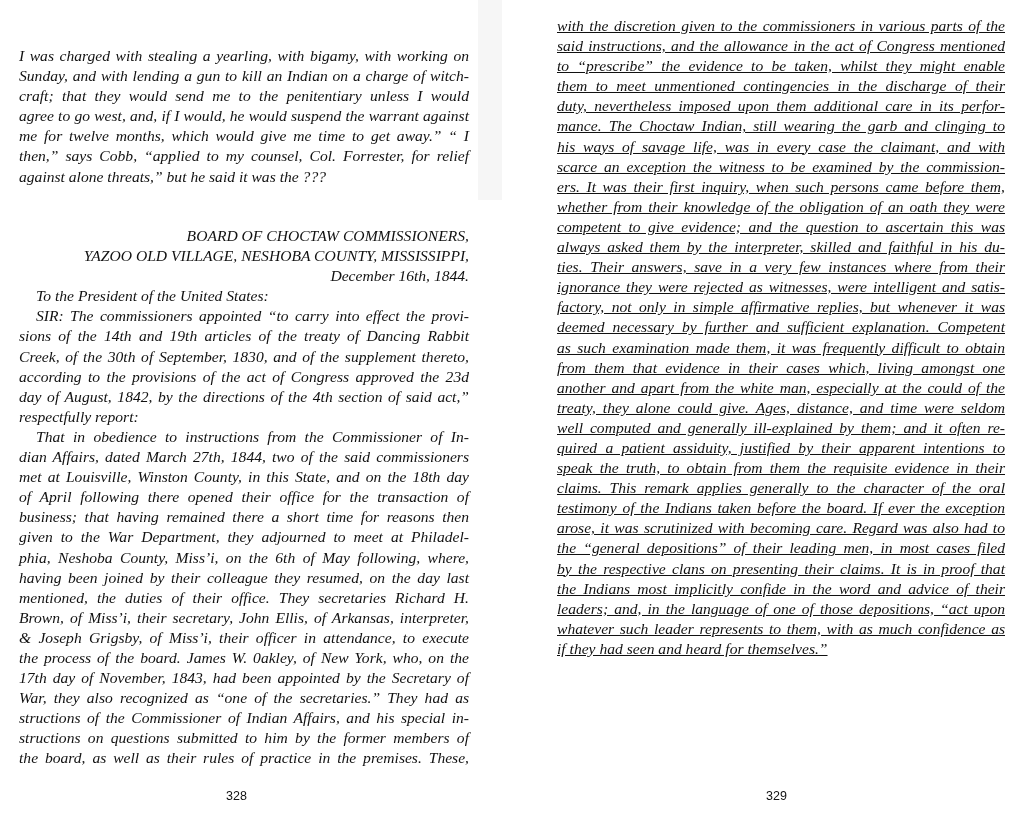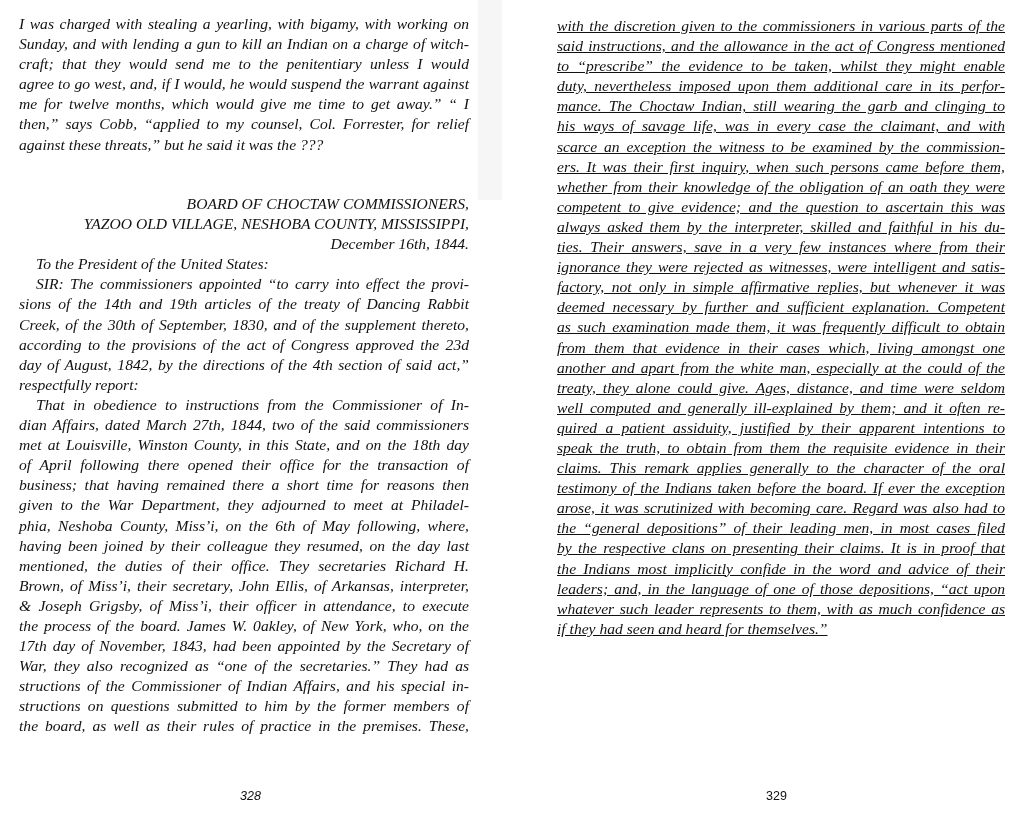--- a/index.html
+++ b/index.html
@@ -14,49 +14,49 @@
     font-style: italic;
     font-size: 15.6px;
     line-height: 20.1px;
     color: #111;
     text-align: justify;
   }
   .line { display: block; text-align: justify; text-align-last: justify; white-space: nowrap; }
   .line.last { text-align-last: left; }
   .line.right { text-align: left; text-align-last: right; }
   .line.indent { padding-left: 17px; }
-  .left-col { left: 19px; width: 450px; }
+  .left-col { left: 19px; width: 450px; margin-top: 32px; }
   .right-col { left: 45px; width: 448px; text-decoration: underline; }
   .block1 { top: 14px; }
   .block2 { top: 194px; }
   .right-block { top: 16px; }
   .pagenum {
     position: absolute;
     font-family: "Liberation Sans", sans-serif;
     font-size: 12.5px;
     color: #111;
     top: 789px;
   }
-  .pn-left { left: 240px; font-style: italic; }
+  .pn-left { left: 226px; }
   .pn-right { left: 254px; }
 </style>
 </head>
 <body>
 
 <div class="page page-left">
   <div class="gutter"></div>
 
   <div class="text left-col block1">
     <span class="line">I was charged with stealing a yearling, with bigamy, with working on</span>
     <span class="line">Sunday, and with lending a gun to kill an Indian on a charge of witch-</span>
     <span class="line">craft; that they would send me to the penitentiary unless I would</span>
     <span class="line">agree to go west, and, if I would, he would suspend the warrant against</span>
     <span class="line">me for twelve months, which would give me time to get away.” “ I</span>
     <span class="line">then,” says Cobb, “applied to my counsel, Col. Forrester, for relief</span>
-    <span class="line last">against these threats,” but he said it was the ???</span>
+    <span class="line last">against alone threats,” but he said it was the ???</span>
   </div>
 
   <div class="text left-col block2">
     <span class="line right">BOARD OF CHOCTAW COMMISSIONERS,</span>
     <span class="line right">YAZOO OLD VILLAGE, NESHOBA COUNTY, MISSISSIPPI,</span>
     <span class="line right">December 16th, 1844.</span>
     <span class="line last indent">To the President of the United States:</span>
 
     <span class="line indent">SIR: The commissioners appointed “to carry into effect the provi-</span>
     <span class="line">sions of the 14th and 19th articles of the treaty of Dancing Rabbit</span>
@@ -85,20 +85,21 @@
   </div>
 
   <div class="pagenum pn-left">328</div>
 </div>
 
 <div class="page page-right">
   <div class="text right-col right-block">
     <span class="line">with the discretion given to the commissioners in various parts of the</span>
     <span class="line">said instructions, and the allowance in the act of Congress mentioned</span>
     <span class="line">to “prescribe” the evidence to be taken, whilst they might enable</span>
+    <span class="line">them to meet unmentioned contingencies in the discharge of their</span>
     <span class="line">duty, nevertheless imposed upon them additional care in its perfor-</span>
     <span class="line">mance. The Choctaw Indian, still wearing the garb and clinging to</span>
     <span class="line">his ways of savage life, was in every case the claimant, and with</span>
     <span class="line">scarce an exception the witness to be examined by the commission-</span>
     <span class="line">ers. It was their first inquiry, when such persons came before them,</span>
     <span class="line">whether from their knowledge of the obligation of an oath they were</span>
     <span class="line">competent to give evidence; and the question to ascertain this was</span>
     <span class="line">always asked them by the interpreter, skilled and faithful in his du-</span>
     <span class="line">ties. Their answers, save in a very few instances where from their</span>
     <span class="line">ignorance they were rejected as witnesses, were intelligent and satis-</span>

